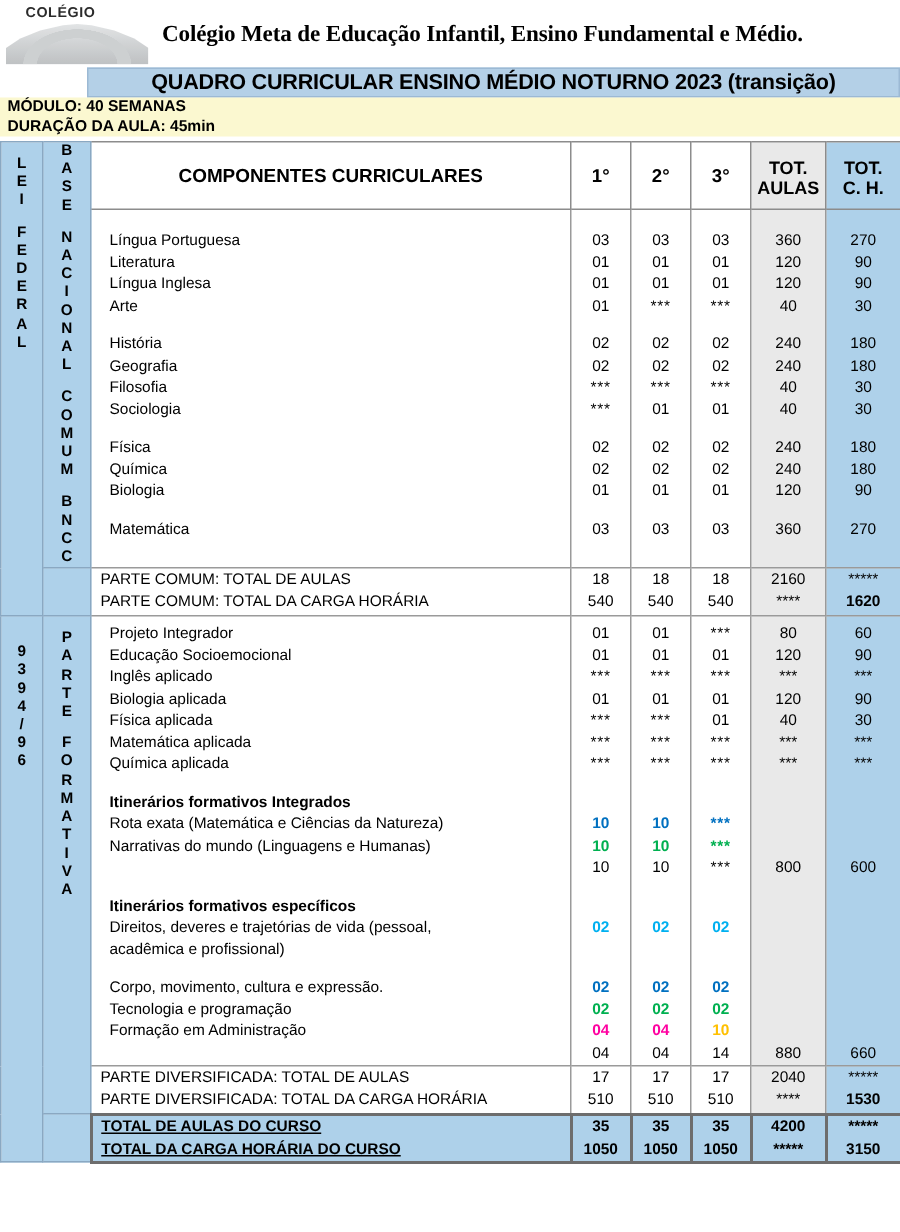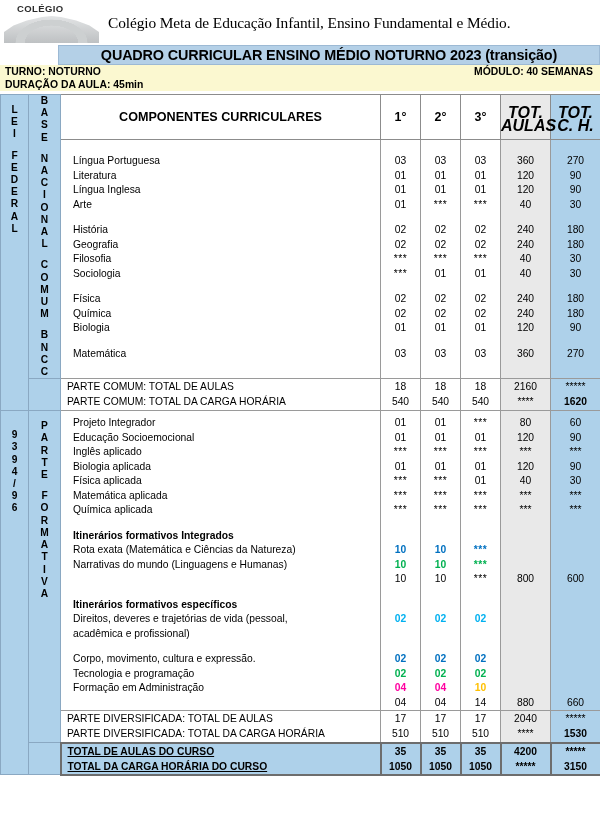--- a/index.html
+++ b/index.html
@@ -44,21 +44,21 @@
     position: absolute; left: 3px; top: 10px;
     font-size: 30px; font-weight: bold;
     letter-spacing: -1px;
     color: #13316b;
     font-family: "Liberation Sans", sans-serif;
     -webkit-text-stroke: .3px #13316b;
   }
   .school-name {
     font-family: "Liberation Serif", serif;
     font-size: 15.4px;
-    font-weight: normal;
+    font-weight: bold;
     color: #000;
     letter-spacing: -0.1px;
     padding-left: 4px;
     white-space: nowrap;
   }
 
   
   .titlebar {
     height: 20px;
     margin-left: 58px;
@@ -121,21 +121,21 @@
   .box-blue  { background: #aed1ea; }
 
   .hdrcell {
     text-align: center;
     font-weight: bold;
     font-size: 12.4px;
     border: 1px solid #8c8c8c;
     line-height: 13px;
   }
   .hdr-comp { font-size: 12.6px; }
-  .hdr-small { font-size: 16px; font-style: italic; }
+  .hdr-small { font-size: 12px; }
   .srow { height: 14.5px; line-height: 14.5px; white-space: nowrap; overflow: hidden; }
   .srow.pad { padding-left: 12px; }
   .srow.gap { height: 11px; }
   .num { text-align: center; }
   .b   { font-weight: bold; }
 
   .stars { letter-spacing: .5px; }
 
   
   .sum { height: 15px; line-height: 15px; padding-left: 6px; white-space: nowrap; }
@@ -158,21 +158,20 @@
       <div class="logo-colegio">COLÉGIO</div>
     </div>
     <div class="school-name">Colégio Meta de Educação Infantil, Ensino Fundamental e Médio.</div>
   </div>
 
   <div class="titlebar">
     <span>QUADRO CURRICULAR ENSINO MÉDIO NOTURNO 2023 (transição)</span>
   </div>
 
   <div class="inforow">
-    <div class="left">TURNO: NOTURNO</div>
     <div class="right">MÓDULO: 40 SEMANAS</div>
   </div>
   <div class="inforow">
     <div class="right">DURAÇÃO DA AULA: 45min</div>
   </div>
 
   <div class="tablewrap">
   <table class="grid">
     <colgroup>
       <col class="c-lei">

